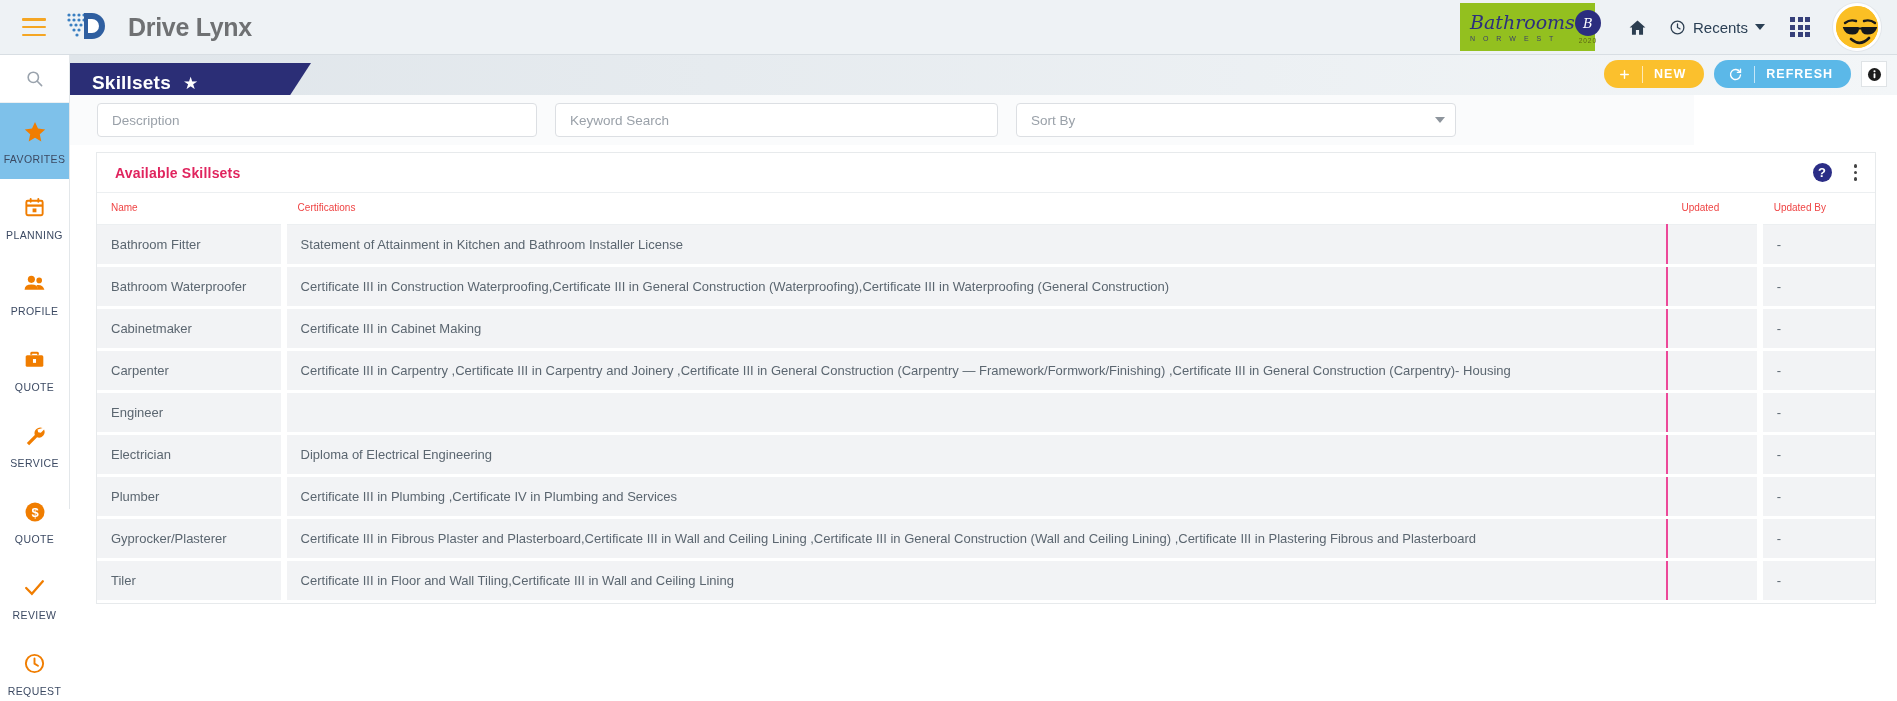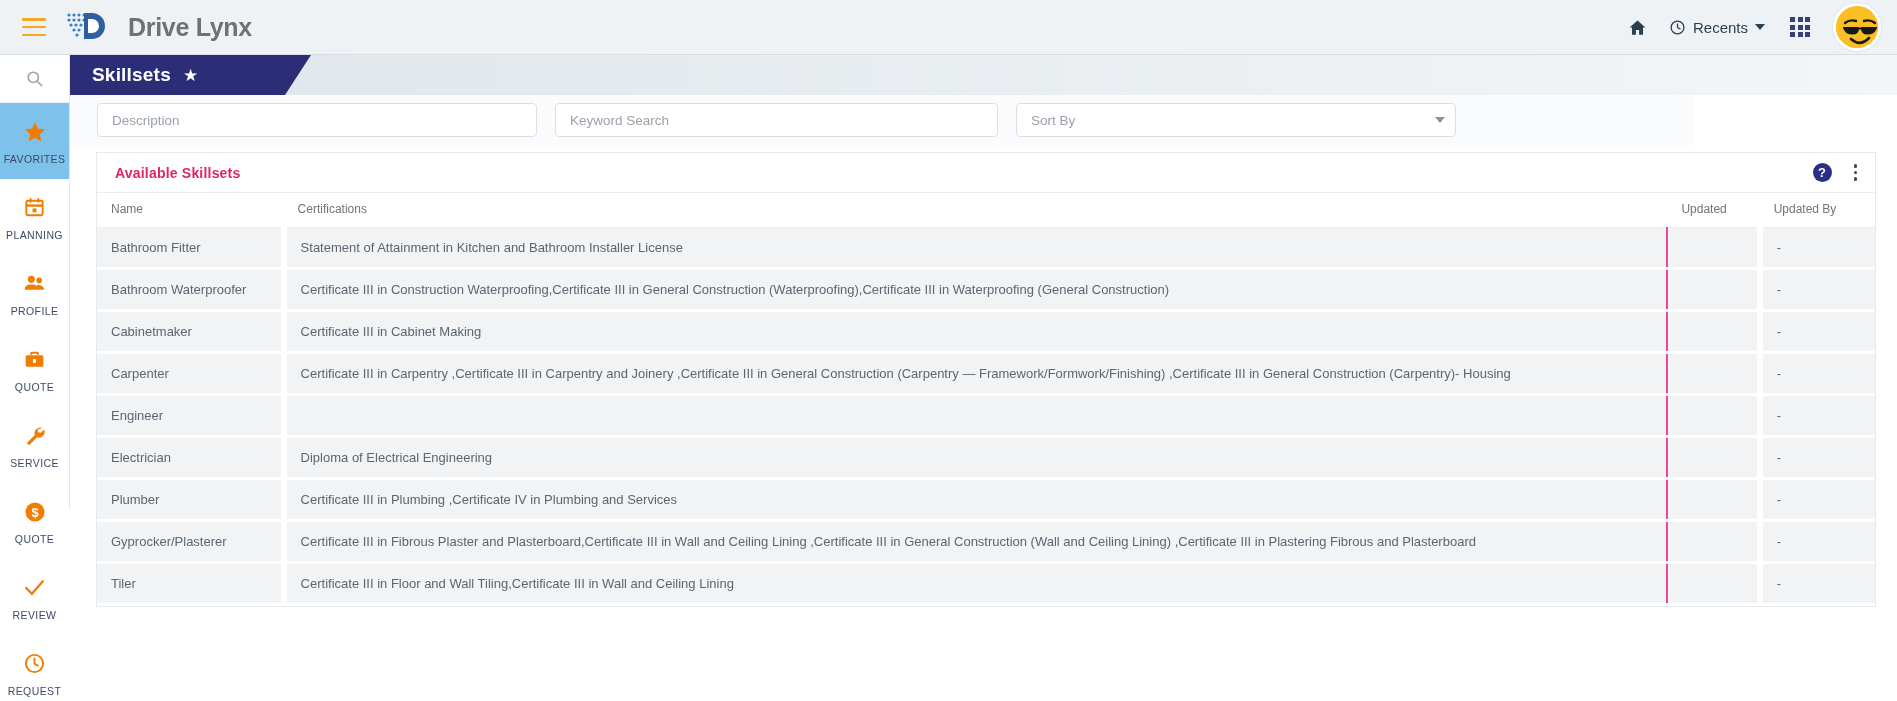--- a/index.html
+++ b/index.html
@@ -93,21 +93,21 @@
     font-size: 10.5px; letter-spacing: 0.4px; color: #3c4a63; font-weight: 500;
   }
   .rail-icon { color: #f07d00; display: flex; align-items: center; justify-content: center; height: 28px;}
 
   
   .page-head {
     position: absolute; left: 70px; top: 55px; width: 1827px; height: 40px;
     background: linear-gradient(to right, #dfe5ea, #f3f6f8);
   }
   .page-tab {
-    position: absolute; left: 0; top: 0; height: 40px; width: 215px;
+    position: absolute; left: 0; top: 8px; height: 40px; width: 215px;
     background: #2b2e76; color: #fff;
     display: flex; align-items: center; padding-left: 22px; gap: 12px;
   }
   .page-tab::after {
     content: ""; position: absolute; right: -26px; top: 0;
     border-top: 40px solid #2b2e76; border-right: 26px solid transparent;
   }
   .page-title { font-size: 19px; font-weight: bold; letter-spacing: 0.2px; }
   .star { font-size: 17px; color: #ffffff; }
 
@@ -154,21 +154,21 @@
   .help-icon {
     width: 19px; height: 19px; border-radius: 50%; background: #2b2d86; color: #fff;
     font-size: 13px; font-weight: bold; display: flex; align-items: center;
     justify-content: center; cursor: pointer;
   }
   .kebab { display: flex; flex-direction: column; gap: 3px; cursor: pointer; padding: 4px; }
   .kebab i { width: 3.5px; height: 3.5px; background: #444; border-radius: 50%; display: block; }
 
   table { width: 100%; border-collapse: collapse; table-layout: fixed; }
   thead th {
-    text-align: left; font-size: 12px; font-weight: normal; color: #737373;
+    text-align: left; font-size: 10px; font-weight: normal; color: #ef4444;
     padding: 9px 0 11px 14px; border-bottom: 1px solid #eceff1; background: #fff;
   }
   tbody td {
     font-size: 13px; color: #5b6670; padding: 12px 0 12px 14px;
     background: #f2f3f5; border-bottom: 3px solid #ffffff;
     white-space: nowrap; overflow: hidden; text-overflow: ellipsis;
   }
   .col-name { width: 178px; }
   .col-cert { width: 1320px; }
   .col-upd  { width: 88px; }
@@ -204,20 +204,30 @@
           <circle cx="15" cy="20" r="1.6"></circle>
         <circle cx="13" cy="25" r="1.6"></circle>
       </g>
       <path d="M20 3 L28 3 A13 13 0 0 1 28 29 L20 29 Z" fill="#2f5fa0"></path>
       <path d="M24 9 L28 9 A7 7 0 0 1 28 23 L24 23 Z" fill="#ffffff"></path>
     </svg>
     <span class="brand-text">Drive Lynx</span>
   </div>
 
   <div class="topbar-right">
+    <div class="partner-logo">
+      <div>
+        <div class="partner-name">Bathrooms</div>
+        <div class="partner-sub">N O R W E S T</div>
+      </div>
+      <div style="text-align:center">
+        <div class="partner-seal">B</div>
+        <div class="partner-year">2020</div>
+      </div>
+    </div>
 
     <div class="icon-btn">
       <svg width="19" height="19" viewBox="0 0 24 24" fill="#2c3e50">
           <path d="M12 3 L2 12 h3 v9 h5 v-6 h4 v6 h5 v-9 h3 Z"></path>
         </svg>
     </div>
 
     <div class="recents">
       <svg width="17" height="17" viewBox="0 0 24 24" fill="none" stroke="#2c3e50" stroke-width="1.8">
         <circle cx="12" cy="12" r="9"></circle>
@@ -344,20 +354,46 @@
     <span class="rail-label">REQUEST</span>
   </div>
 </div>
 
 <div class="page-head">
   <div class="page-tab">
     <span class="page-title">Skillsets</span>
     <span class="star">★</span>
   </div>
 
+  <div class="head-actions">
+    <div class="pill pill-new">
+      <svg width="13" height="13" viewBox="0 0 24 24" stroke="#fff" stroke-width="2.6" stroke-linecap="round">
+        <path d="M12 5 v14 M5 12 h14"></path>
+      </svg>
+      <span class="sep"></span>
+      <span>NEW</span>
+    </div>
+
+    <div class="pill pill-refresh">
+      <svg width="15" height="15" viewBox="0 0 24 24" fill="none" stroke="#fff" stroke-width="2.2" stroke-linecap="round">
+        <path d="M19 8 A8 8 0 1 0 20 12.8"></path>
+          <path d="M20 3.5 v5 h-5"></path>
+      </svg>
+      <span class="sep"></span>
+      <span>REFRESH</span>
+    </div>
+
+    <div class="info-btn">
+      <svg width="17" height="17" viewBox="0 0 24 24">
+        <circle cx="12" cy="12" r="9.2" fill="#1d1d1d"></circle>
+        <circle cx="12" cy="7.4" r="1.5" fill="#fff"></circle>
+        <rect x="10.7" y="10.2" width="2.6" height="7" rx="1.2" fill="#fff"></rect>
+      </svg>
+    </div>
+  </div>
 </div>
 
 <div class="filters">
   <div class="field field-desc">
     <span>Description</span>
   </div>
   <div class="field field-kw">
     <span>Keyword Search</span>
   </div>
   <div class="field field-sort">

